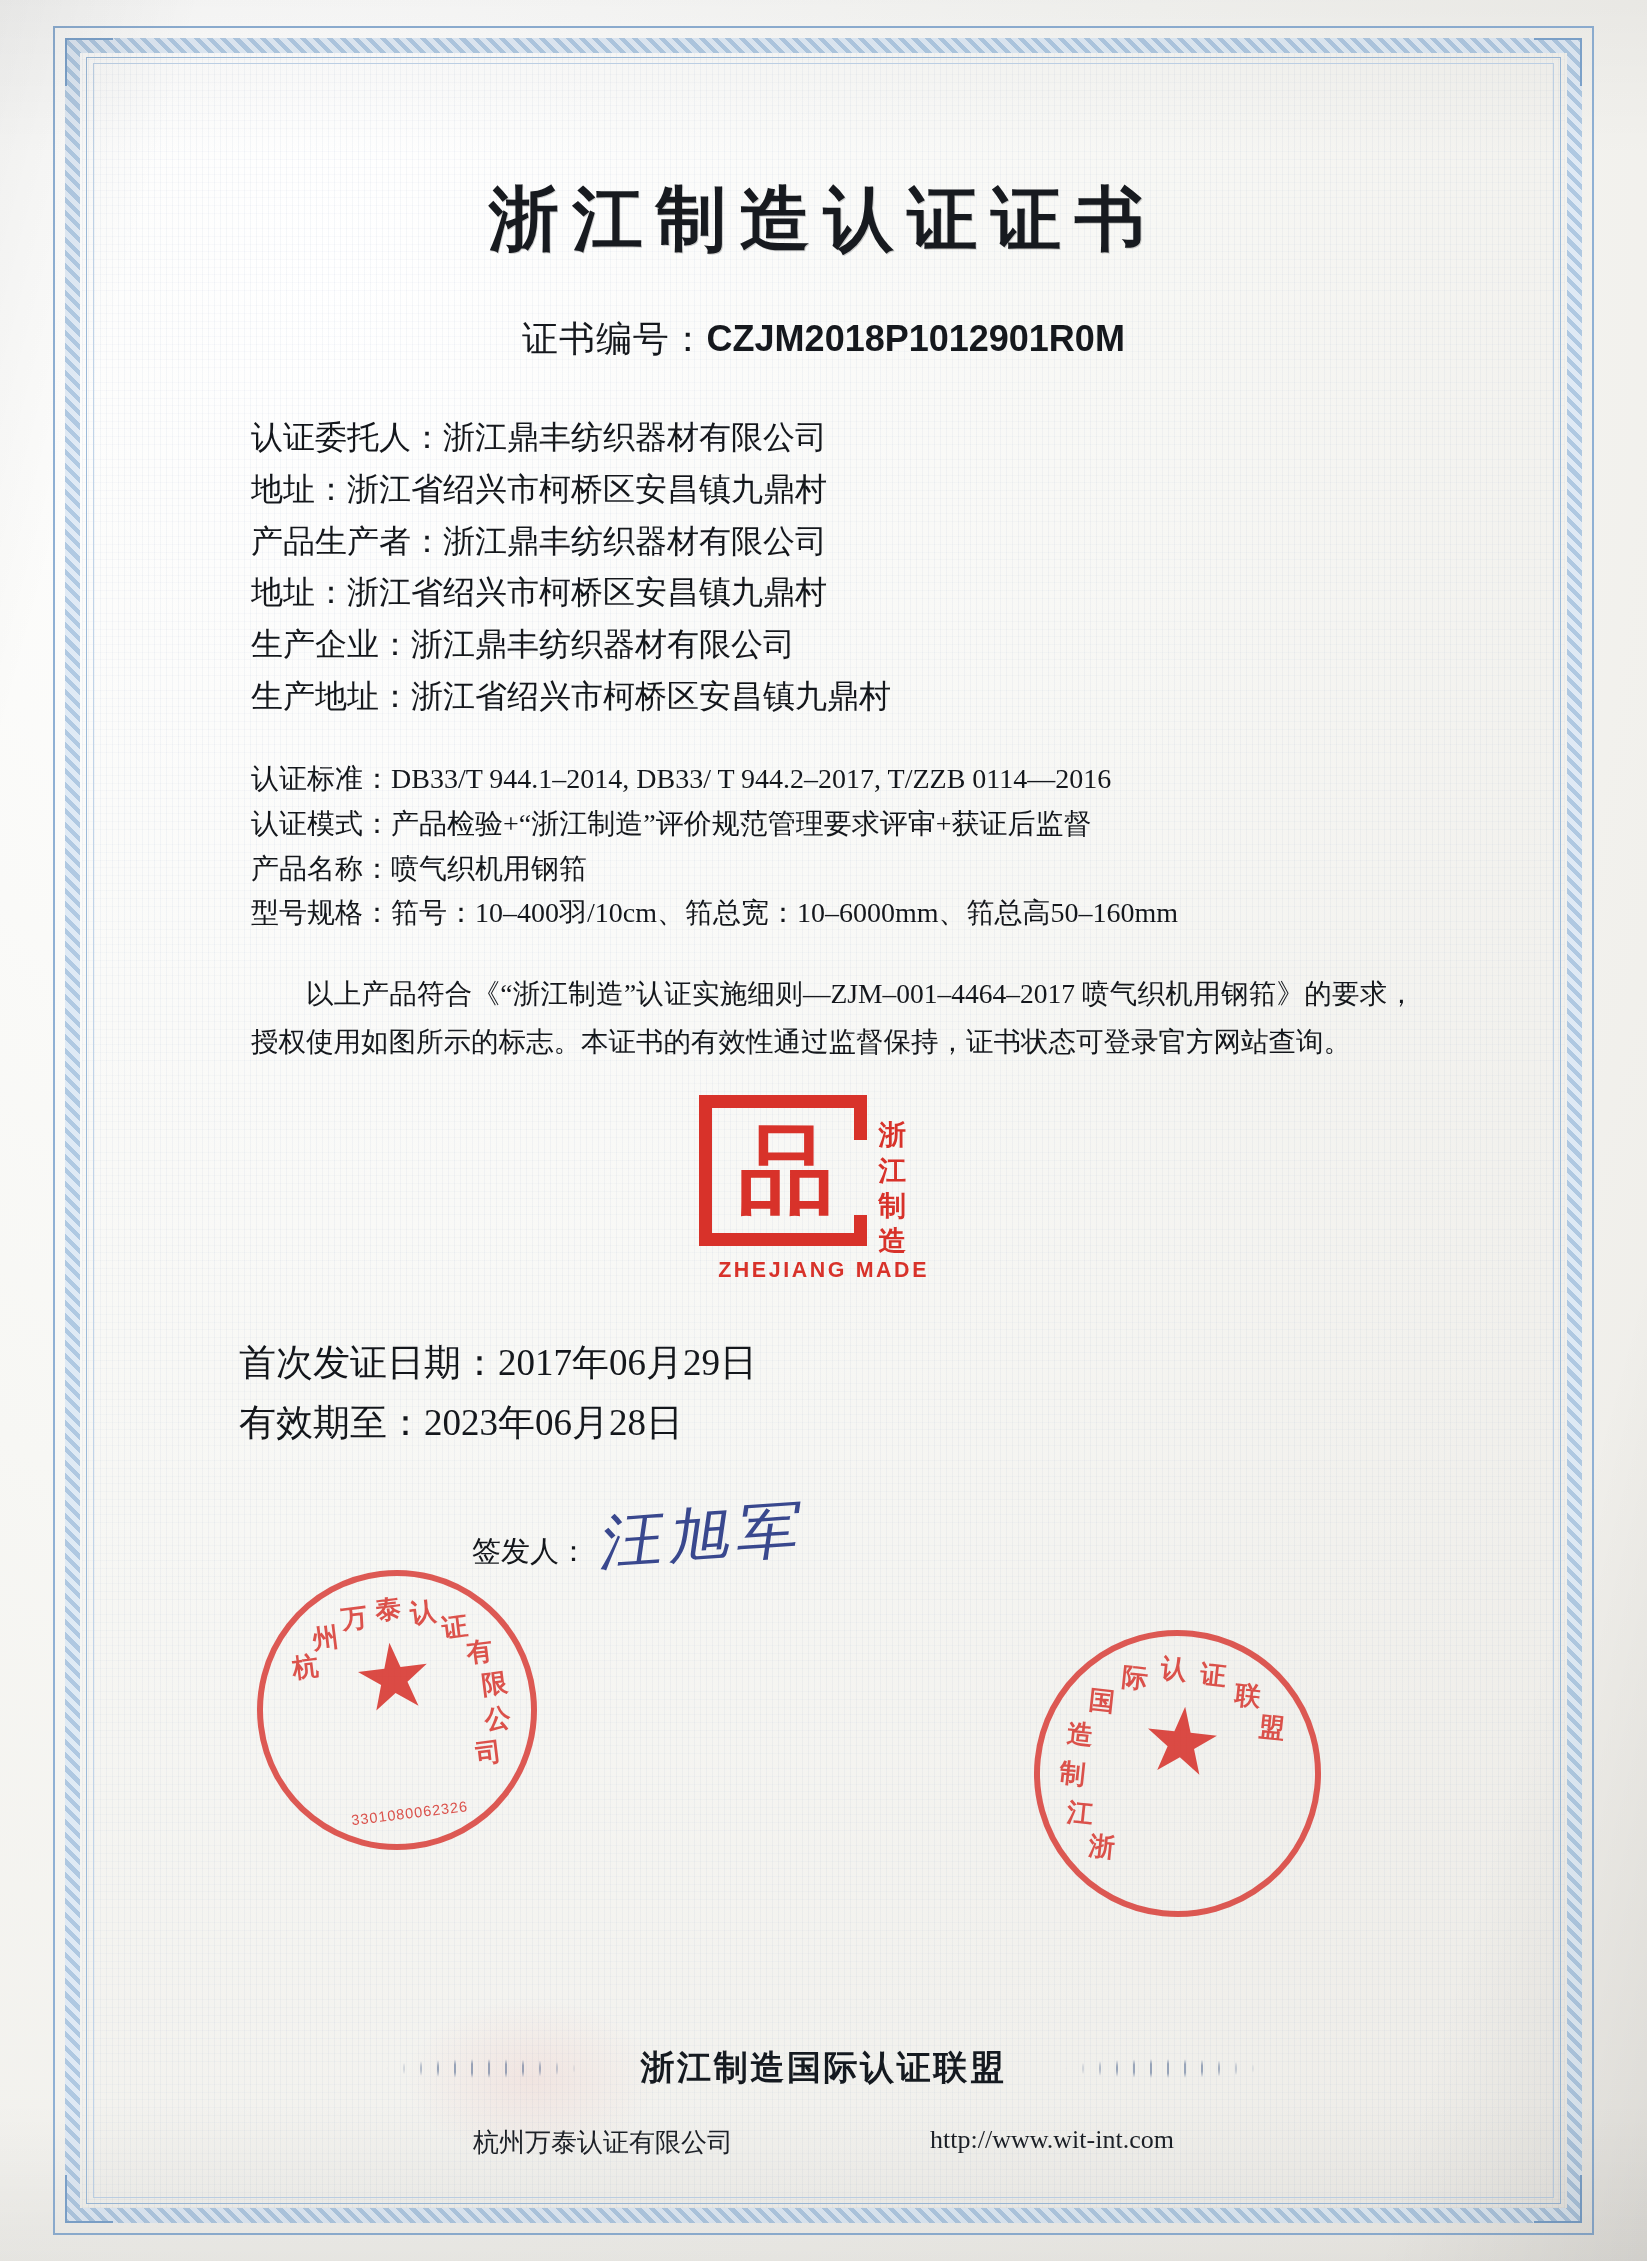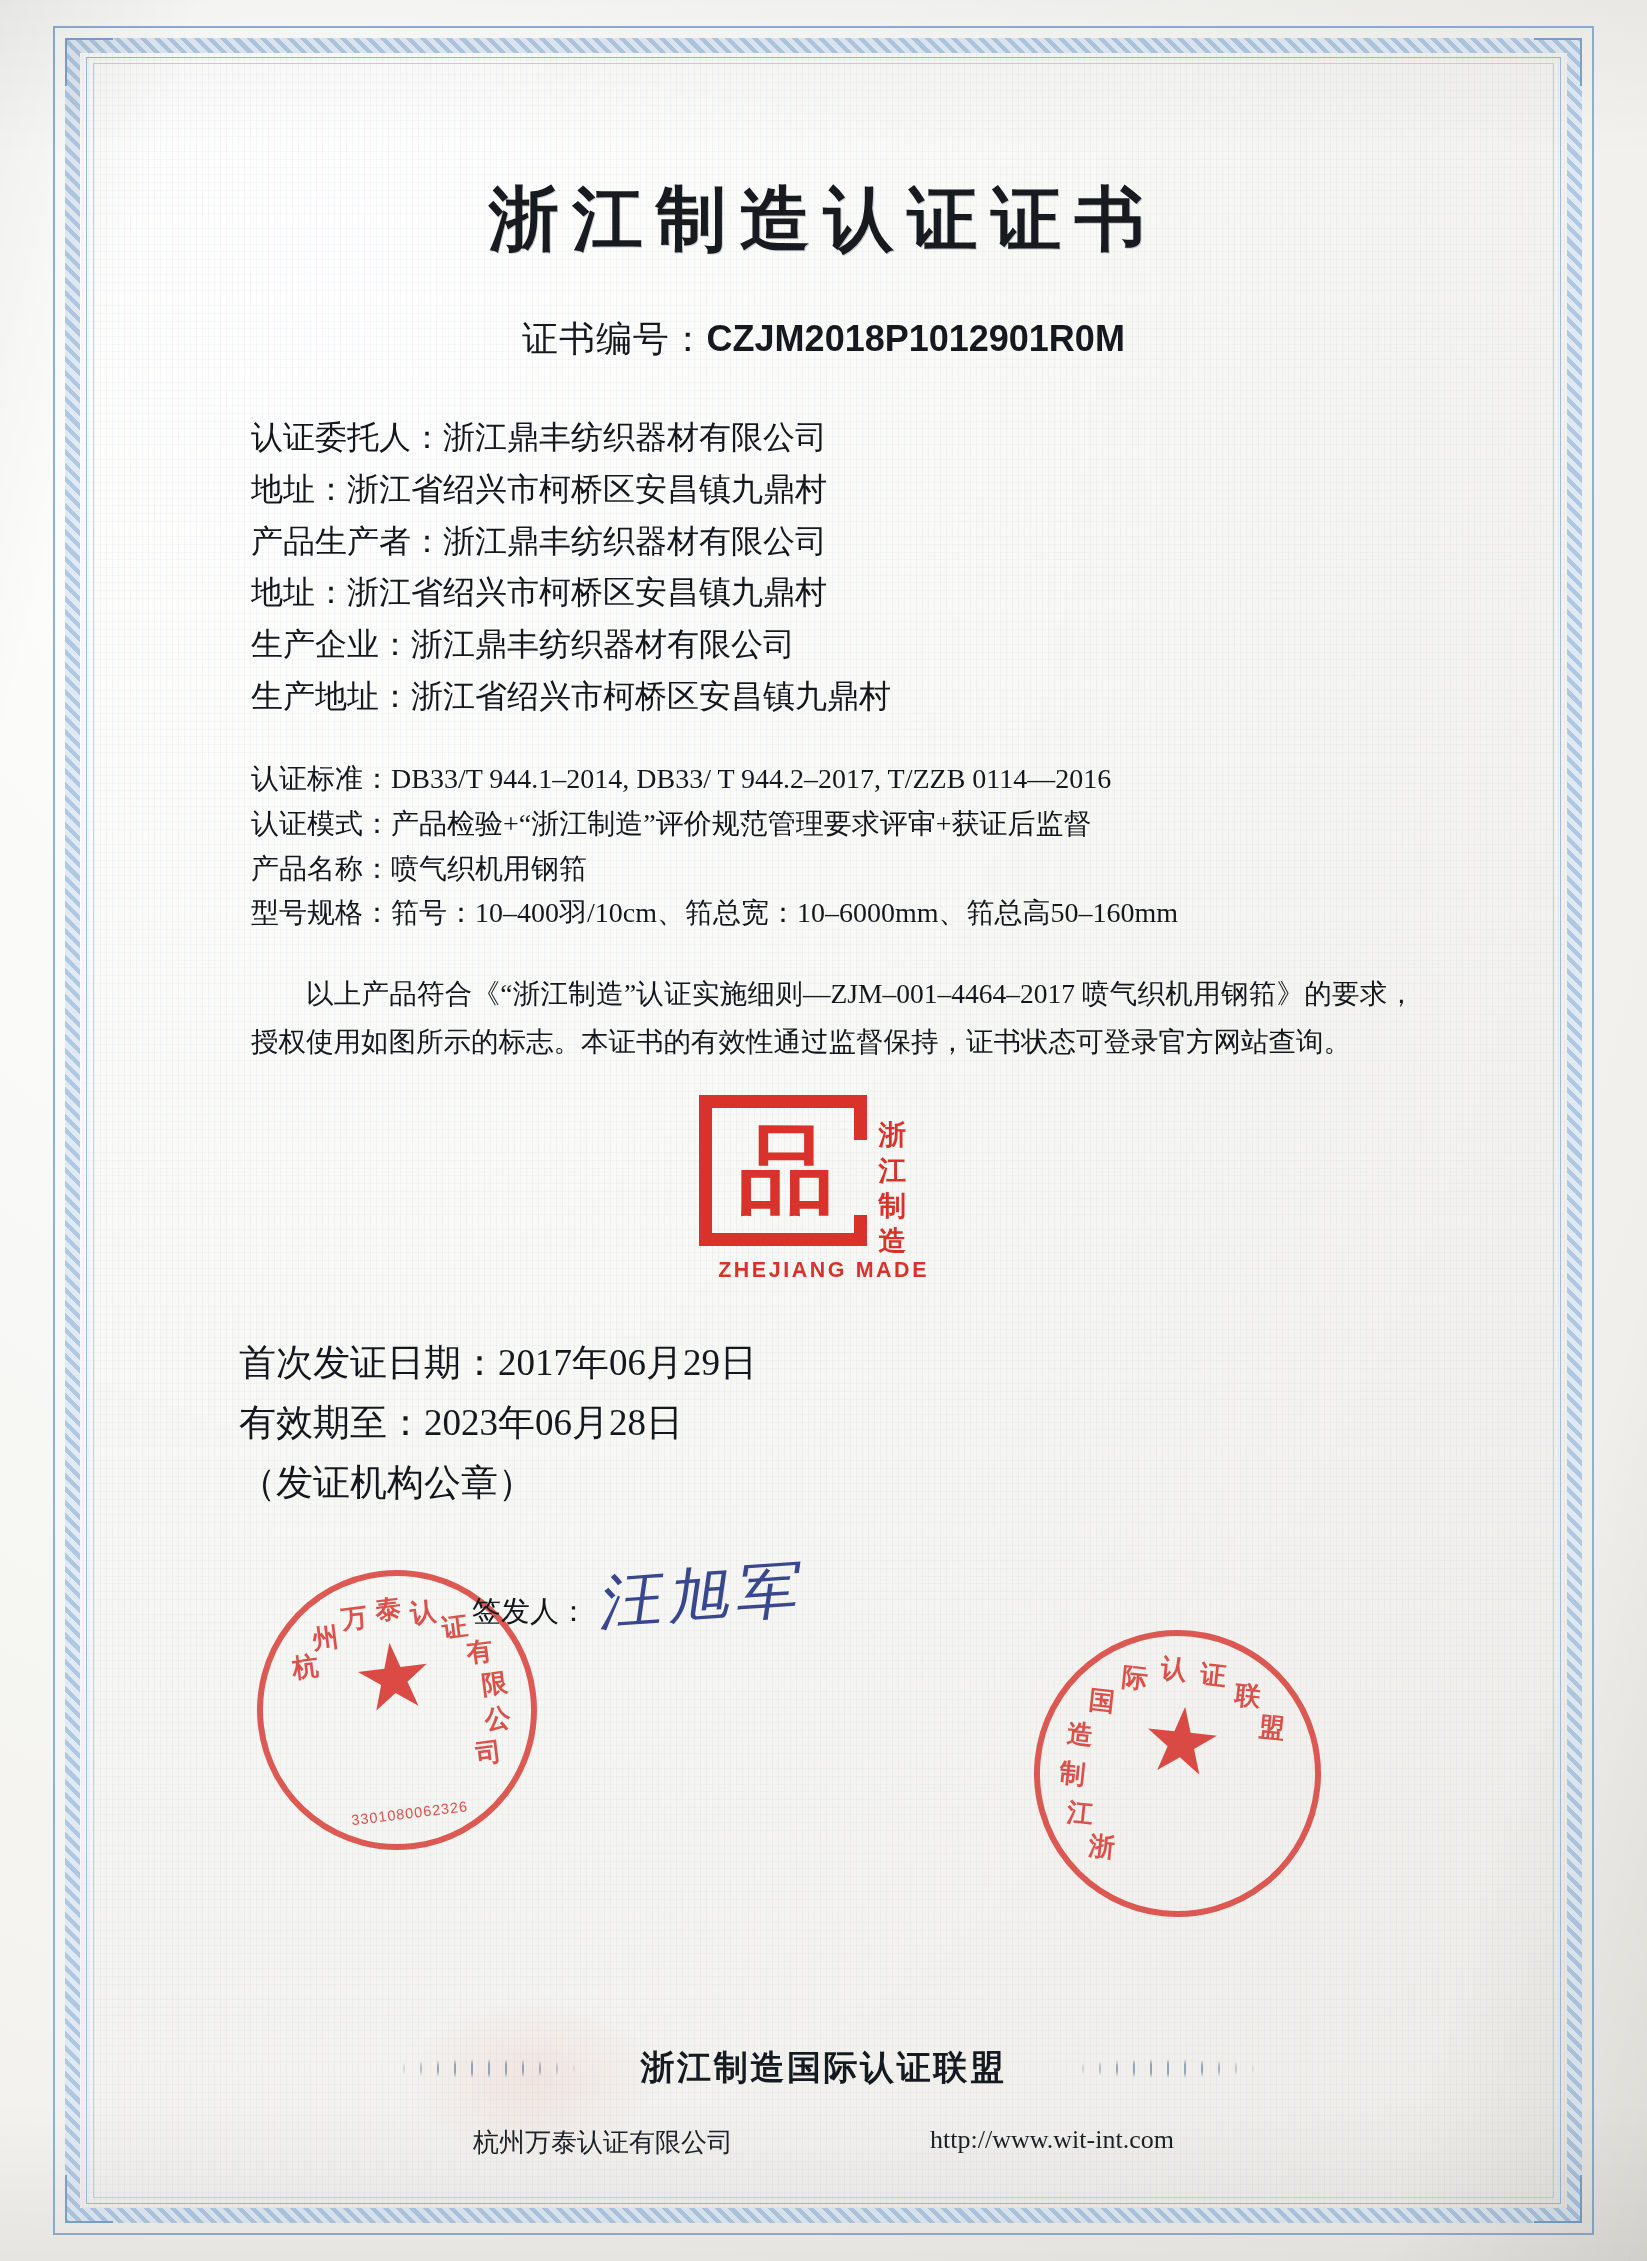--- a/index.html
+++ b/index.html
@@ -429,23 +429,20 @@
         <div id="logo-en">ZHEJIANG MADE</div>
       </div>
     </div>
 
     <div id="dates-block">
       <div class="date-line">
         <span>首次发证日期：</span><span>2017年06月29日</span>
       </div>
       <div class="date-line">
         <span>有效期至：</span><span>2023年06月28日</span>
-      </div>
-      <div class="date-line">
-        <span>（发证机构公章）</span>
       </div>
     </div>
 
     <div id="sign-row">
       <span id="sign-label">签发人：</span><span id="signature">汪旭军</span>
     </div>
 
   </div>
 
   <div class="seal" id="seal-left">

